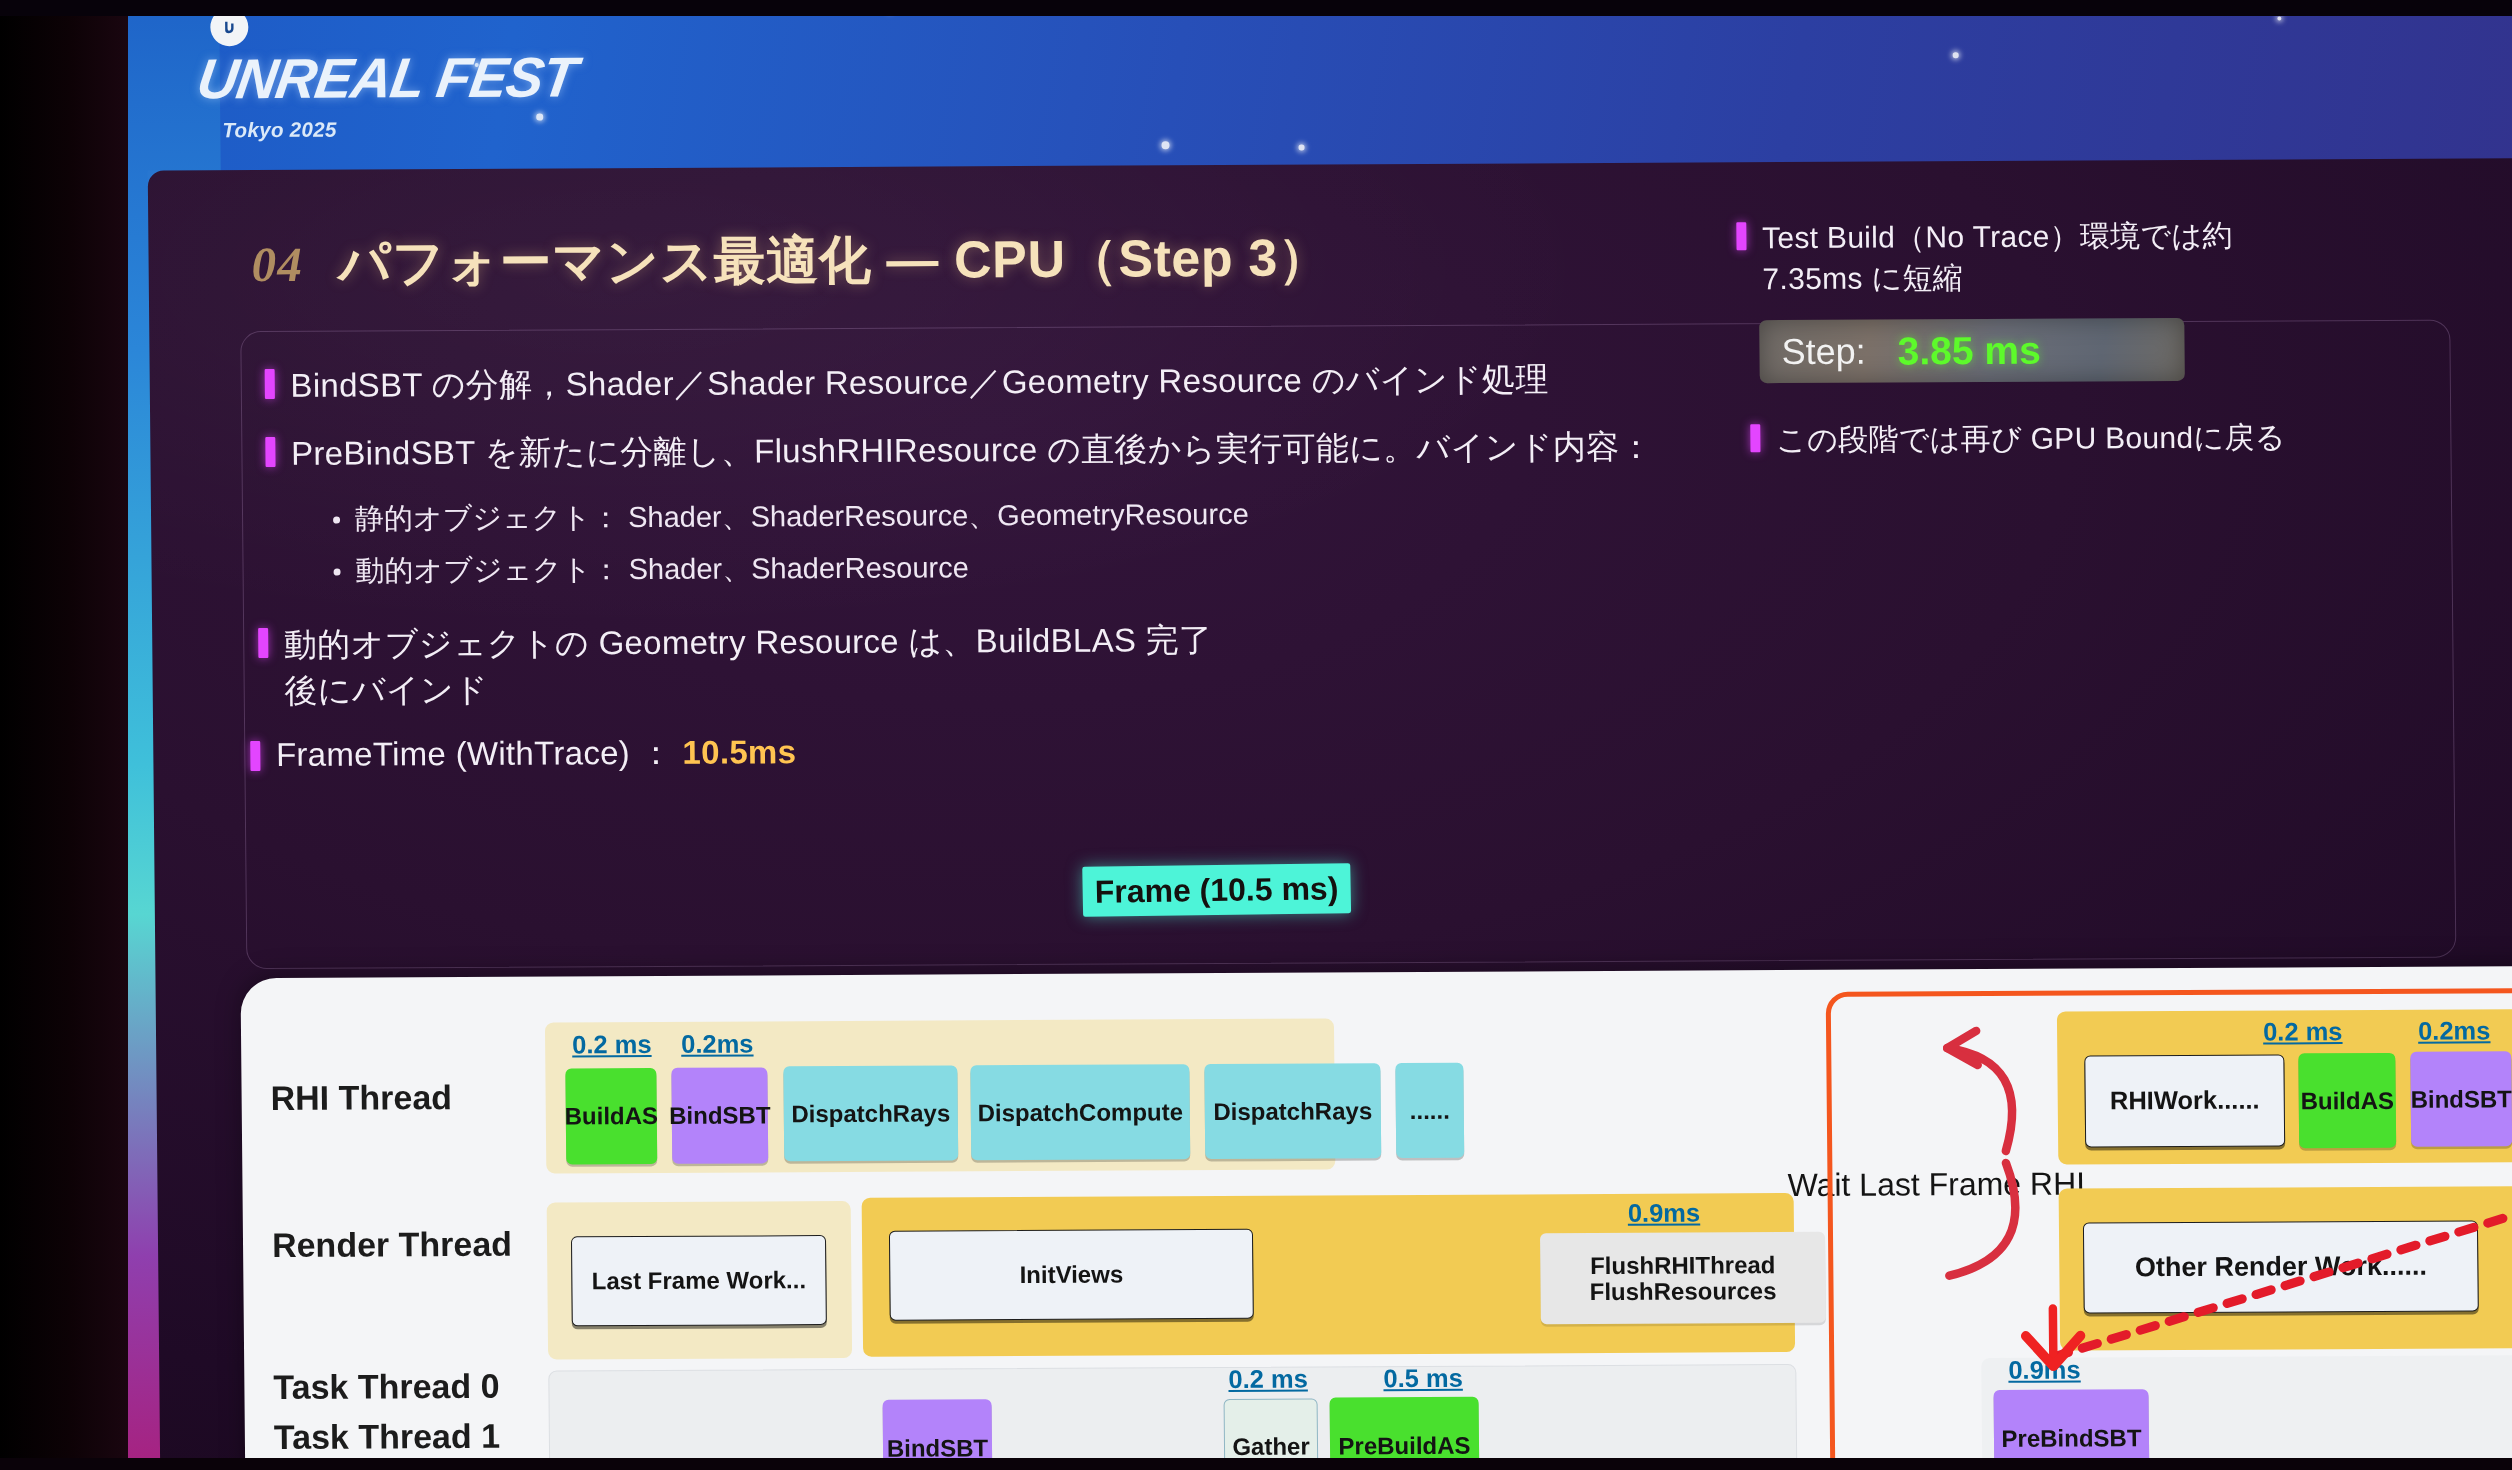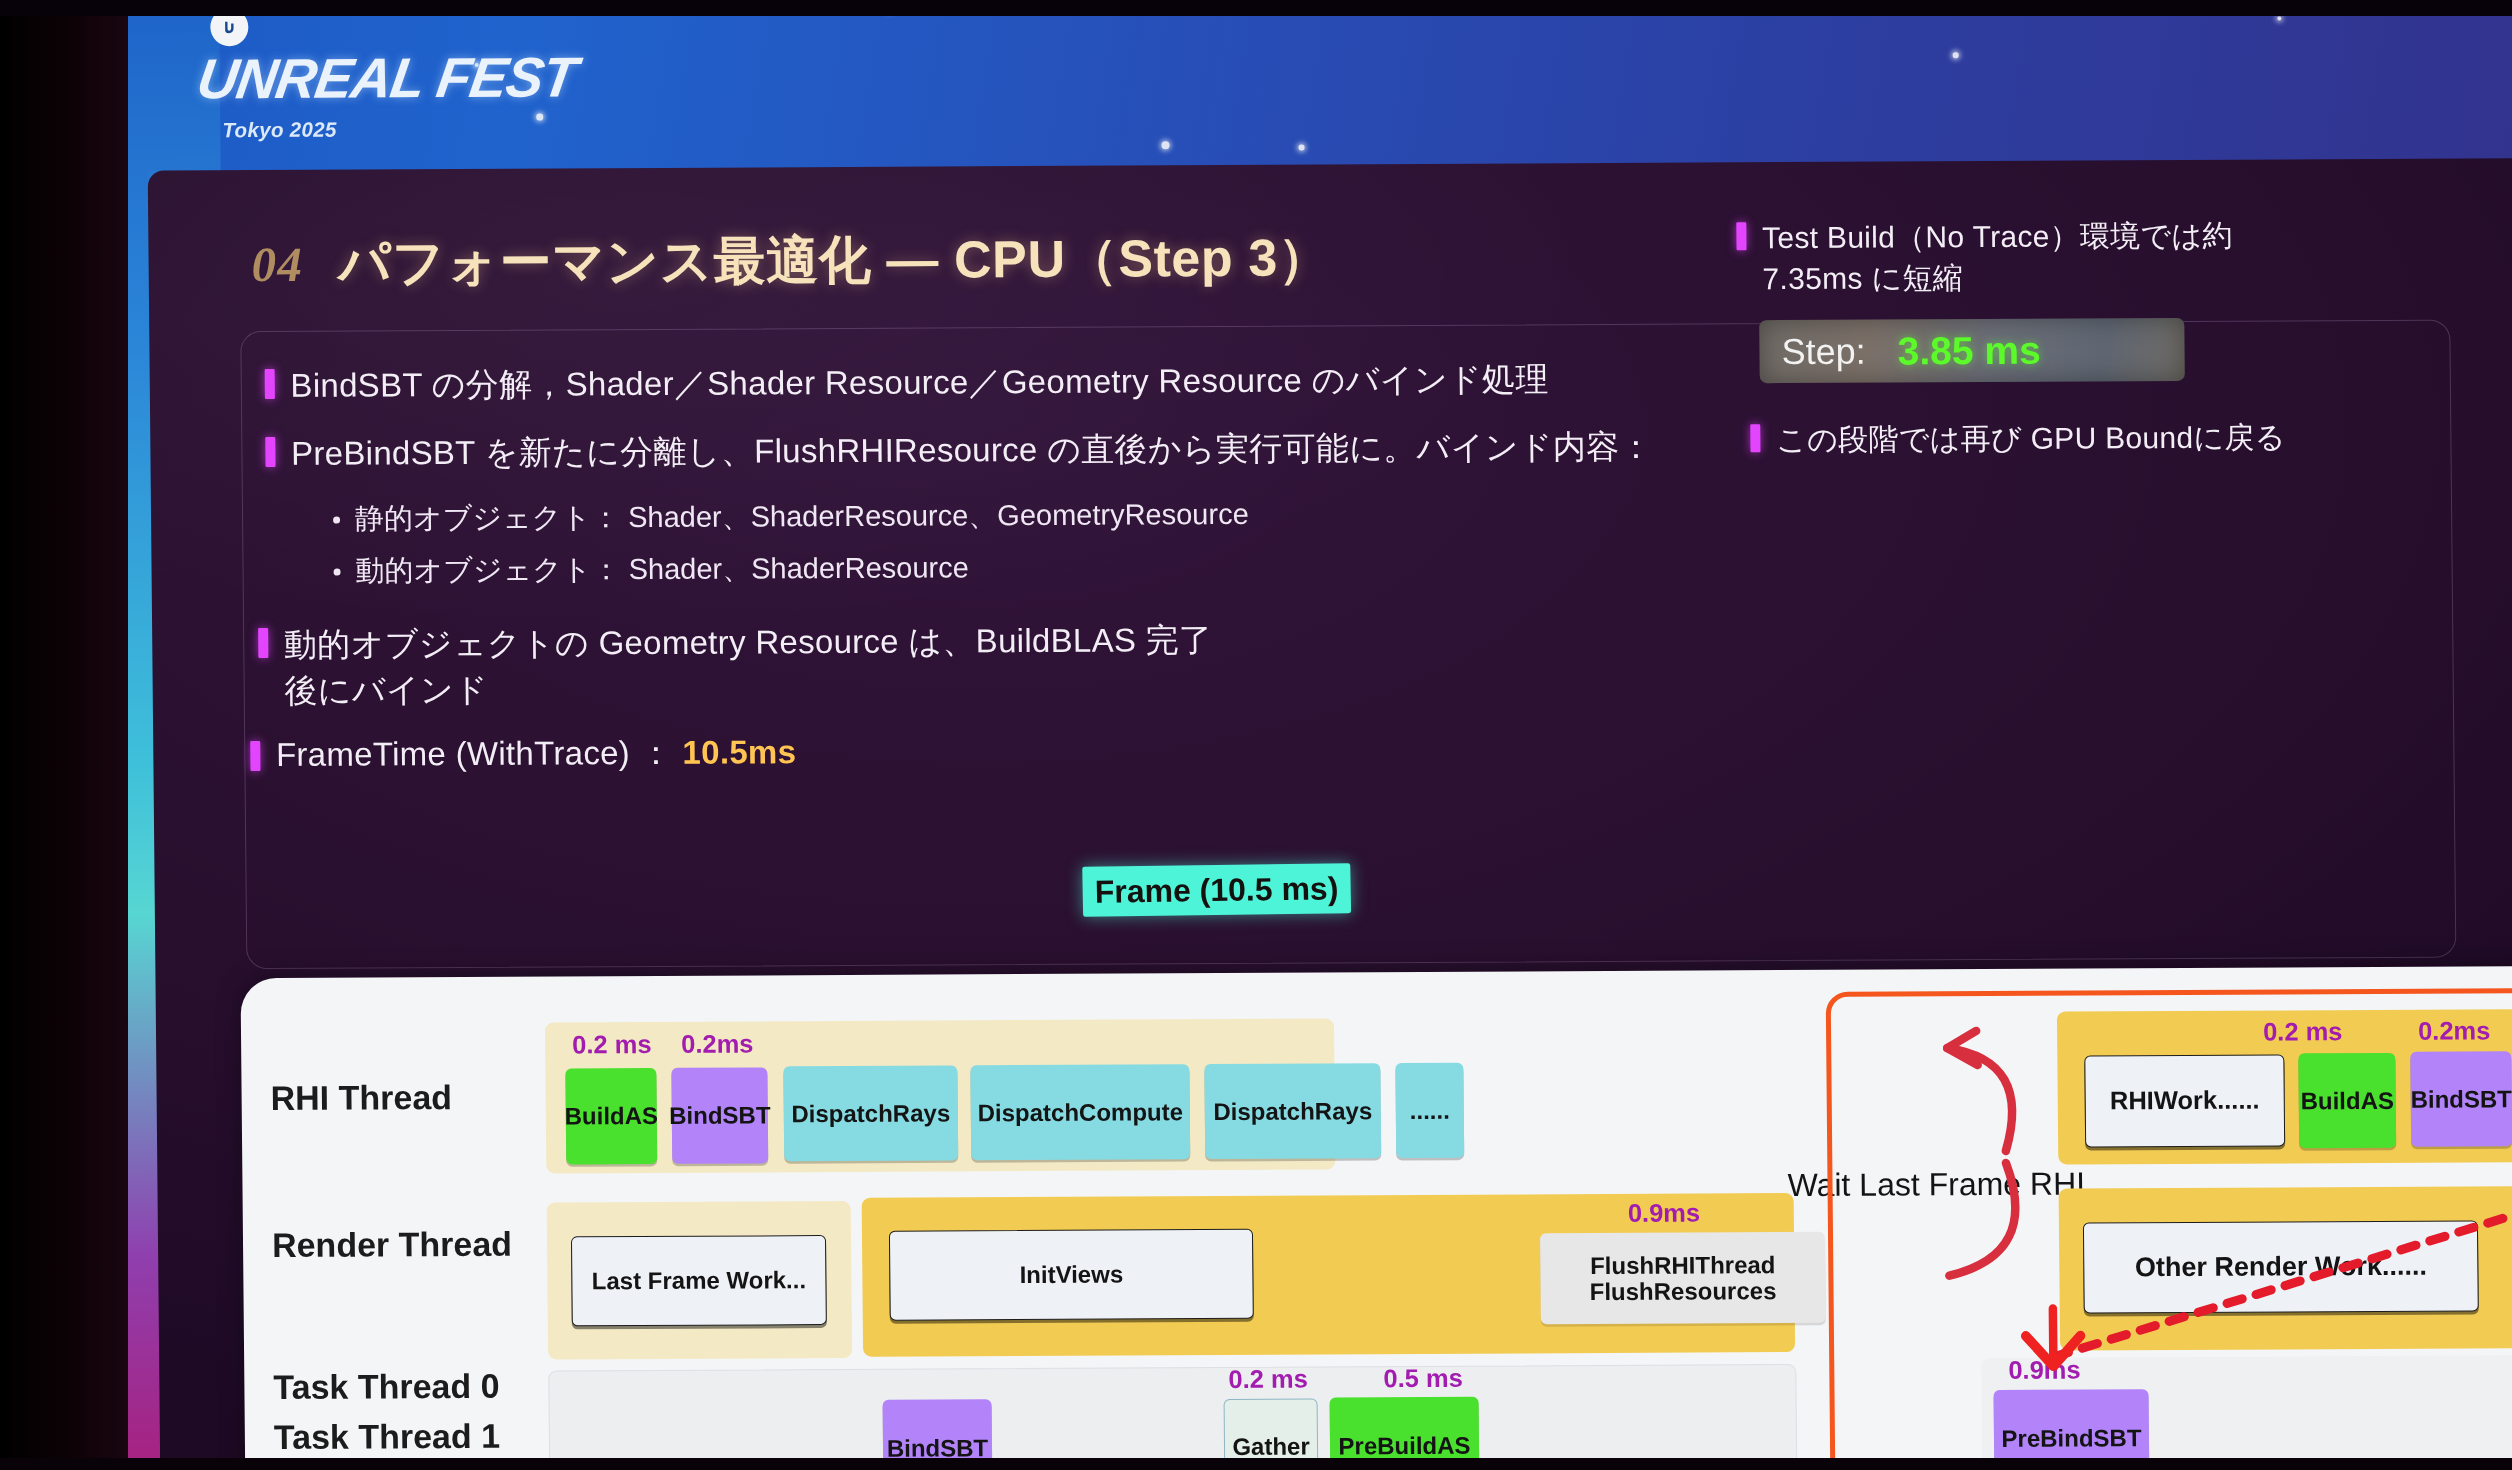--- a/index.html
+++ b/index.html
@@ -166,21 +166,21 @@
   }
   .blk.green  { background:#49e02e; }
   .blk.purple { background:#b383fa; }
   .blk.cyan   { background:#86dbe3; }
   .blk.white  { background:#eef2f7; border:1.8px solid #1d1d1d; box-shadow:0 3px 0 rgba(0,0,0,.45); }
   .blk.pale   { background:#e4efe9; border:1.2px solid #8fb6c4; box-shadow:none; }
   .blk.greybx { background:#e7e7e7; box-shadow:0 2.4px 0 rgba(0,0,0,.12); }
 
   .ms {
     position:absolute; font:700 25.5px/1 "Liberation Sans", sans-serif;
-    color:#a21caf; white-space:nowrap;
+    color:#0369a1; white-space:nowrap;text-decoration:underline;
   }
 
   #wait-label {
     position:absolute; font:400 32px/1 "Liberation Sans", sans-serif;
     color:#141414; white-space:nowrap;
   }
 
   svg.overlay { position:absolute; left:0; top:0; width:2368px; height:613px; pointer-events:none; overflow:visible; }
 </style>
 </head>

